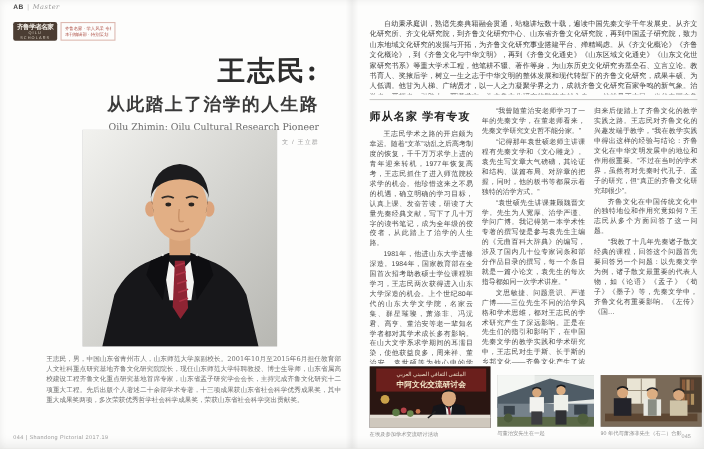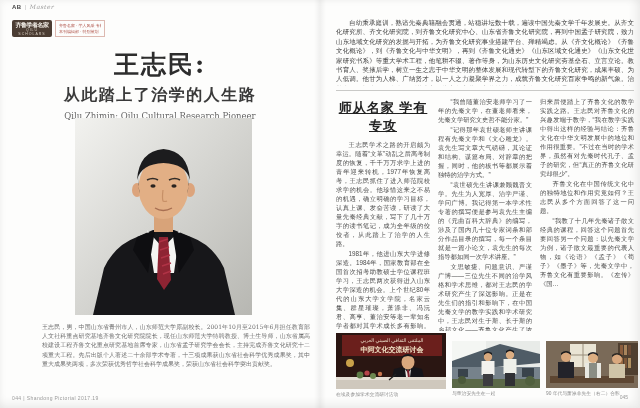--- a/index.html
+++ b/index.html
@@ -16,39 +16,39 @@
   .ftr{font-size:5px;color:#9a9a9a;letter-spacing:.4px;}
   
   .stamp{left:12px;top:20px;width:40px;height:17px;background:#4b3d33;border-radius:2px;
     color:#f3efe8;text-align:center;line-height:1;padding-top:2px;box-sizing:border-box;}
   .stamp .l1{font-size:6px;font-weight:bold;font-family:"DejaVu Serif",serif;letter-spacing:-.5px;}
   .stamp .l2{font-size:3.5px;color:#d8cfc2;margin-top:1px;letter-spacing:1px;}
   .credit{left:55px;top:20px;width:50px;height:17px;border:1px solid #ddb9b1;box-sizing:border-box;
     padding:2px 3px;line-height:1.4;}
   .credit div{font-size:4px;color:#b0544a;white-space:nowrap;overflow:hidden;}
   
-  .titleblock{left:30px;top:48px;width:260px;text-align:center;}
+  .titleblock{left:30px;top:48px;width:260px;text-align:right;}
   .t-main{font-family:"DejaVu Serif",serif;font-weight:bold;font-size:25px;color:#2d2d2d;letter-spacing:2px;}
   .t-sub{font-family:"DejaVu Serif",serif;font-weight:bold;font-size:16px;color:#3a3a3a;letter-spacing:1.5px;margin-top:4px;}
   .t-en{font-family:"DejaVu Serif",serif;font-size:8.5px;color:#666;margin-top:5px;}
   .t-by{font-size:5.5px;color:#999;margin-top:5px;letter-spacing:1px;}
   
   .portrait{left:75px;top:118px;width:177px;height:197px;background:#ccc;}
   
   .bio{left:42px;top:322px;width:268px;font-family:"DejaVu Serif",serif;
     font-size:6px;line-height:9.2px;color:#6e6e6e;text-align:justify;height:56px;overflow:hidden;}
   
   .lead{left:336px;top:18px;width:298px;height:68px;overflow:hidden;
     font-size:6.5px;line-height:9.4px;color:#404040;text-align:justify;text-indent:2em;}
   .rule{left:336px;top:90px;width:298px;height:1px;background:#c9c9c7;}
   
   .cols{left:336px;top:97px;width:298px;height:234px;display:flex;gap:8px;}
   .col{width:94px;height:234px;overflow:hidden;}
   .col p{margin:0 0 1px 0;font-size:6.3px;line-height:9px;color:#4c4c4c;text-align:justify;text-indent:2em;}
-  .col h3{margin:2px 0 5px 0;font-size:13px;color:#222;text-align:center;letter-spacing:1px;font-weight:bold;text-decoration:underline;}
+  .col h3{margin:2px 0 5px 0;font-size:10px;color:#222;letter-spacing:1px;font-weight:bold;}
   
   .ph{position:absolute;background:#888;}
   .cap{position:absolute;font-size:4.8px;color:#8a8a8a;white-space:nowrap;overflow:hidden;}
   .pagenum{right:12px;top:394px;font-size:5px;color:#9a9a9a;}
   svg{display:block;}
 </style>
 </head>
 <body>
 
 <div class="spread">

